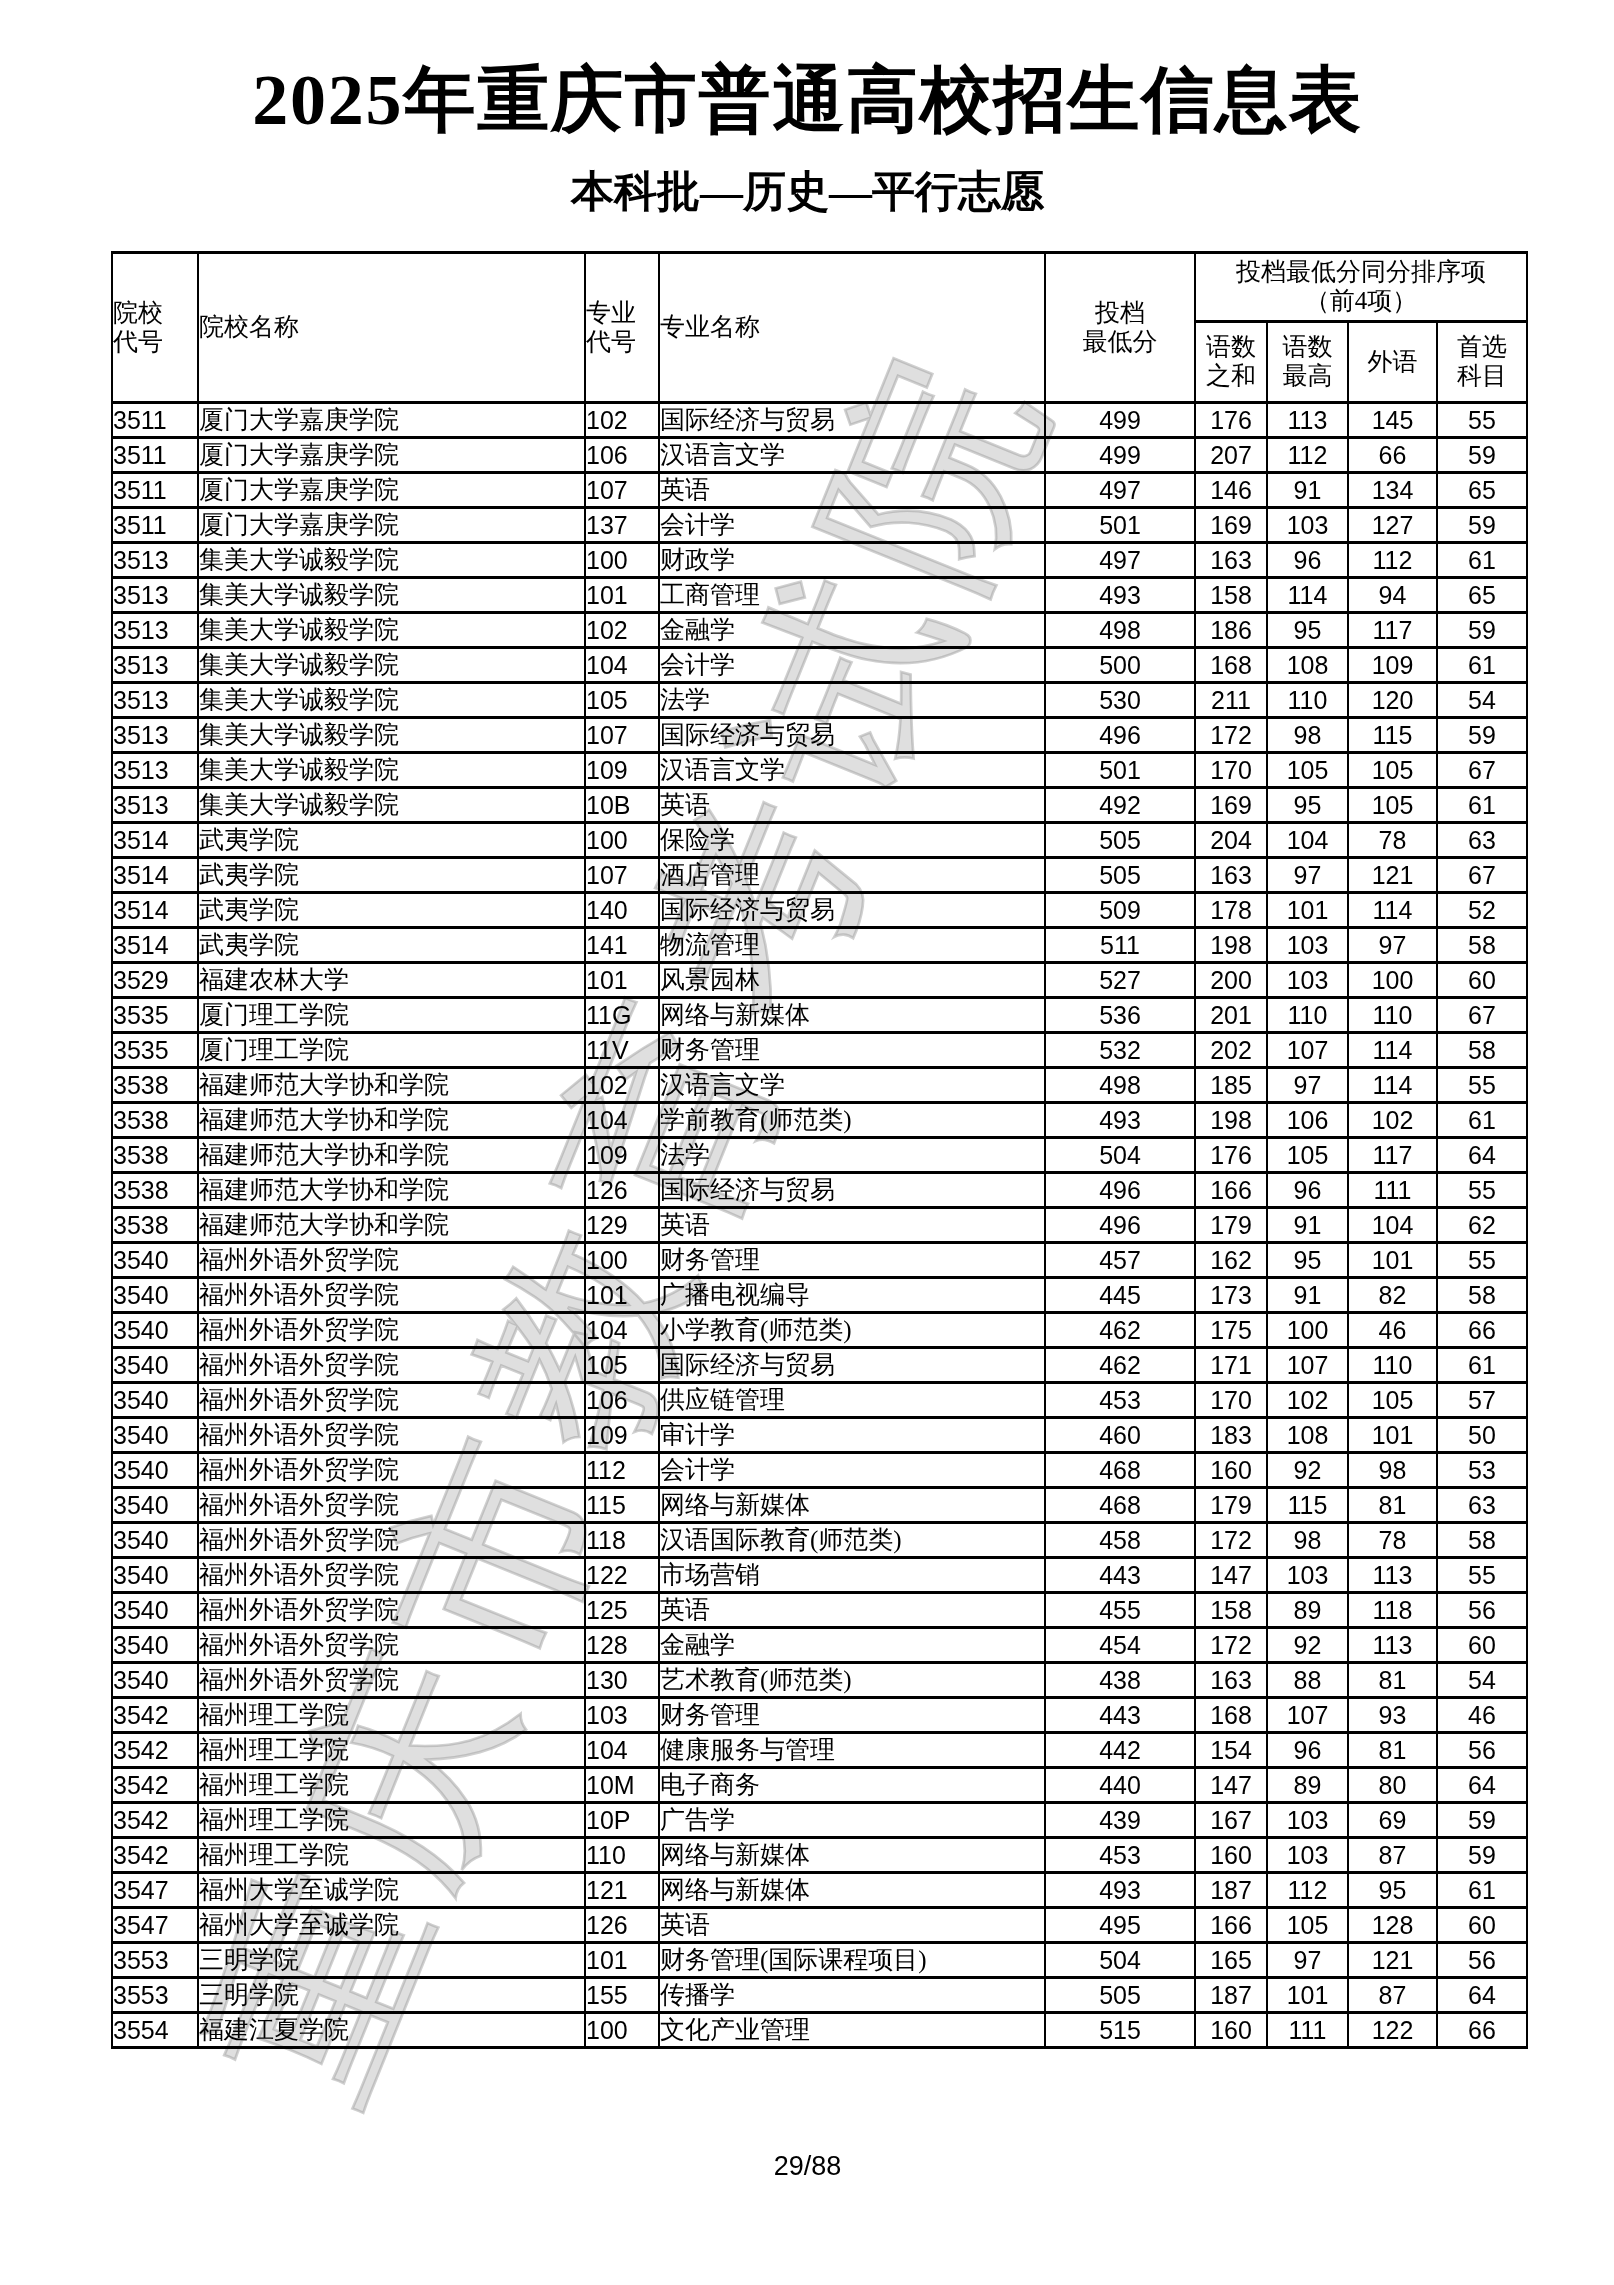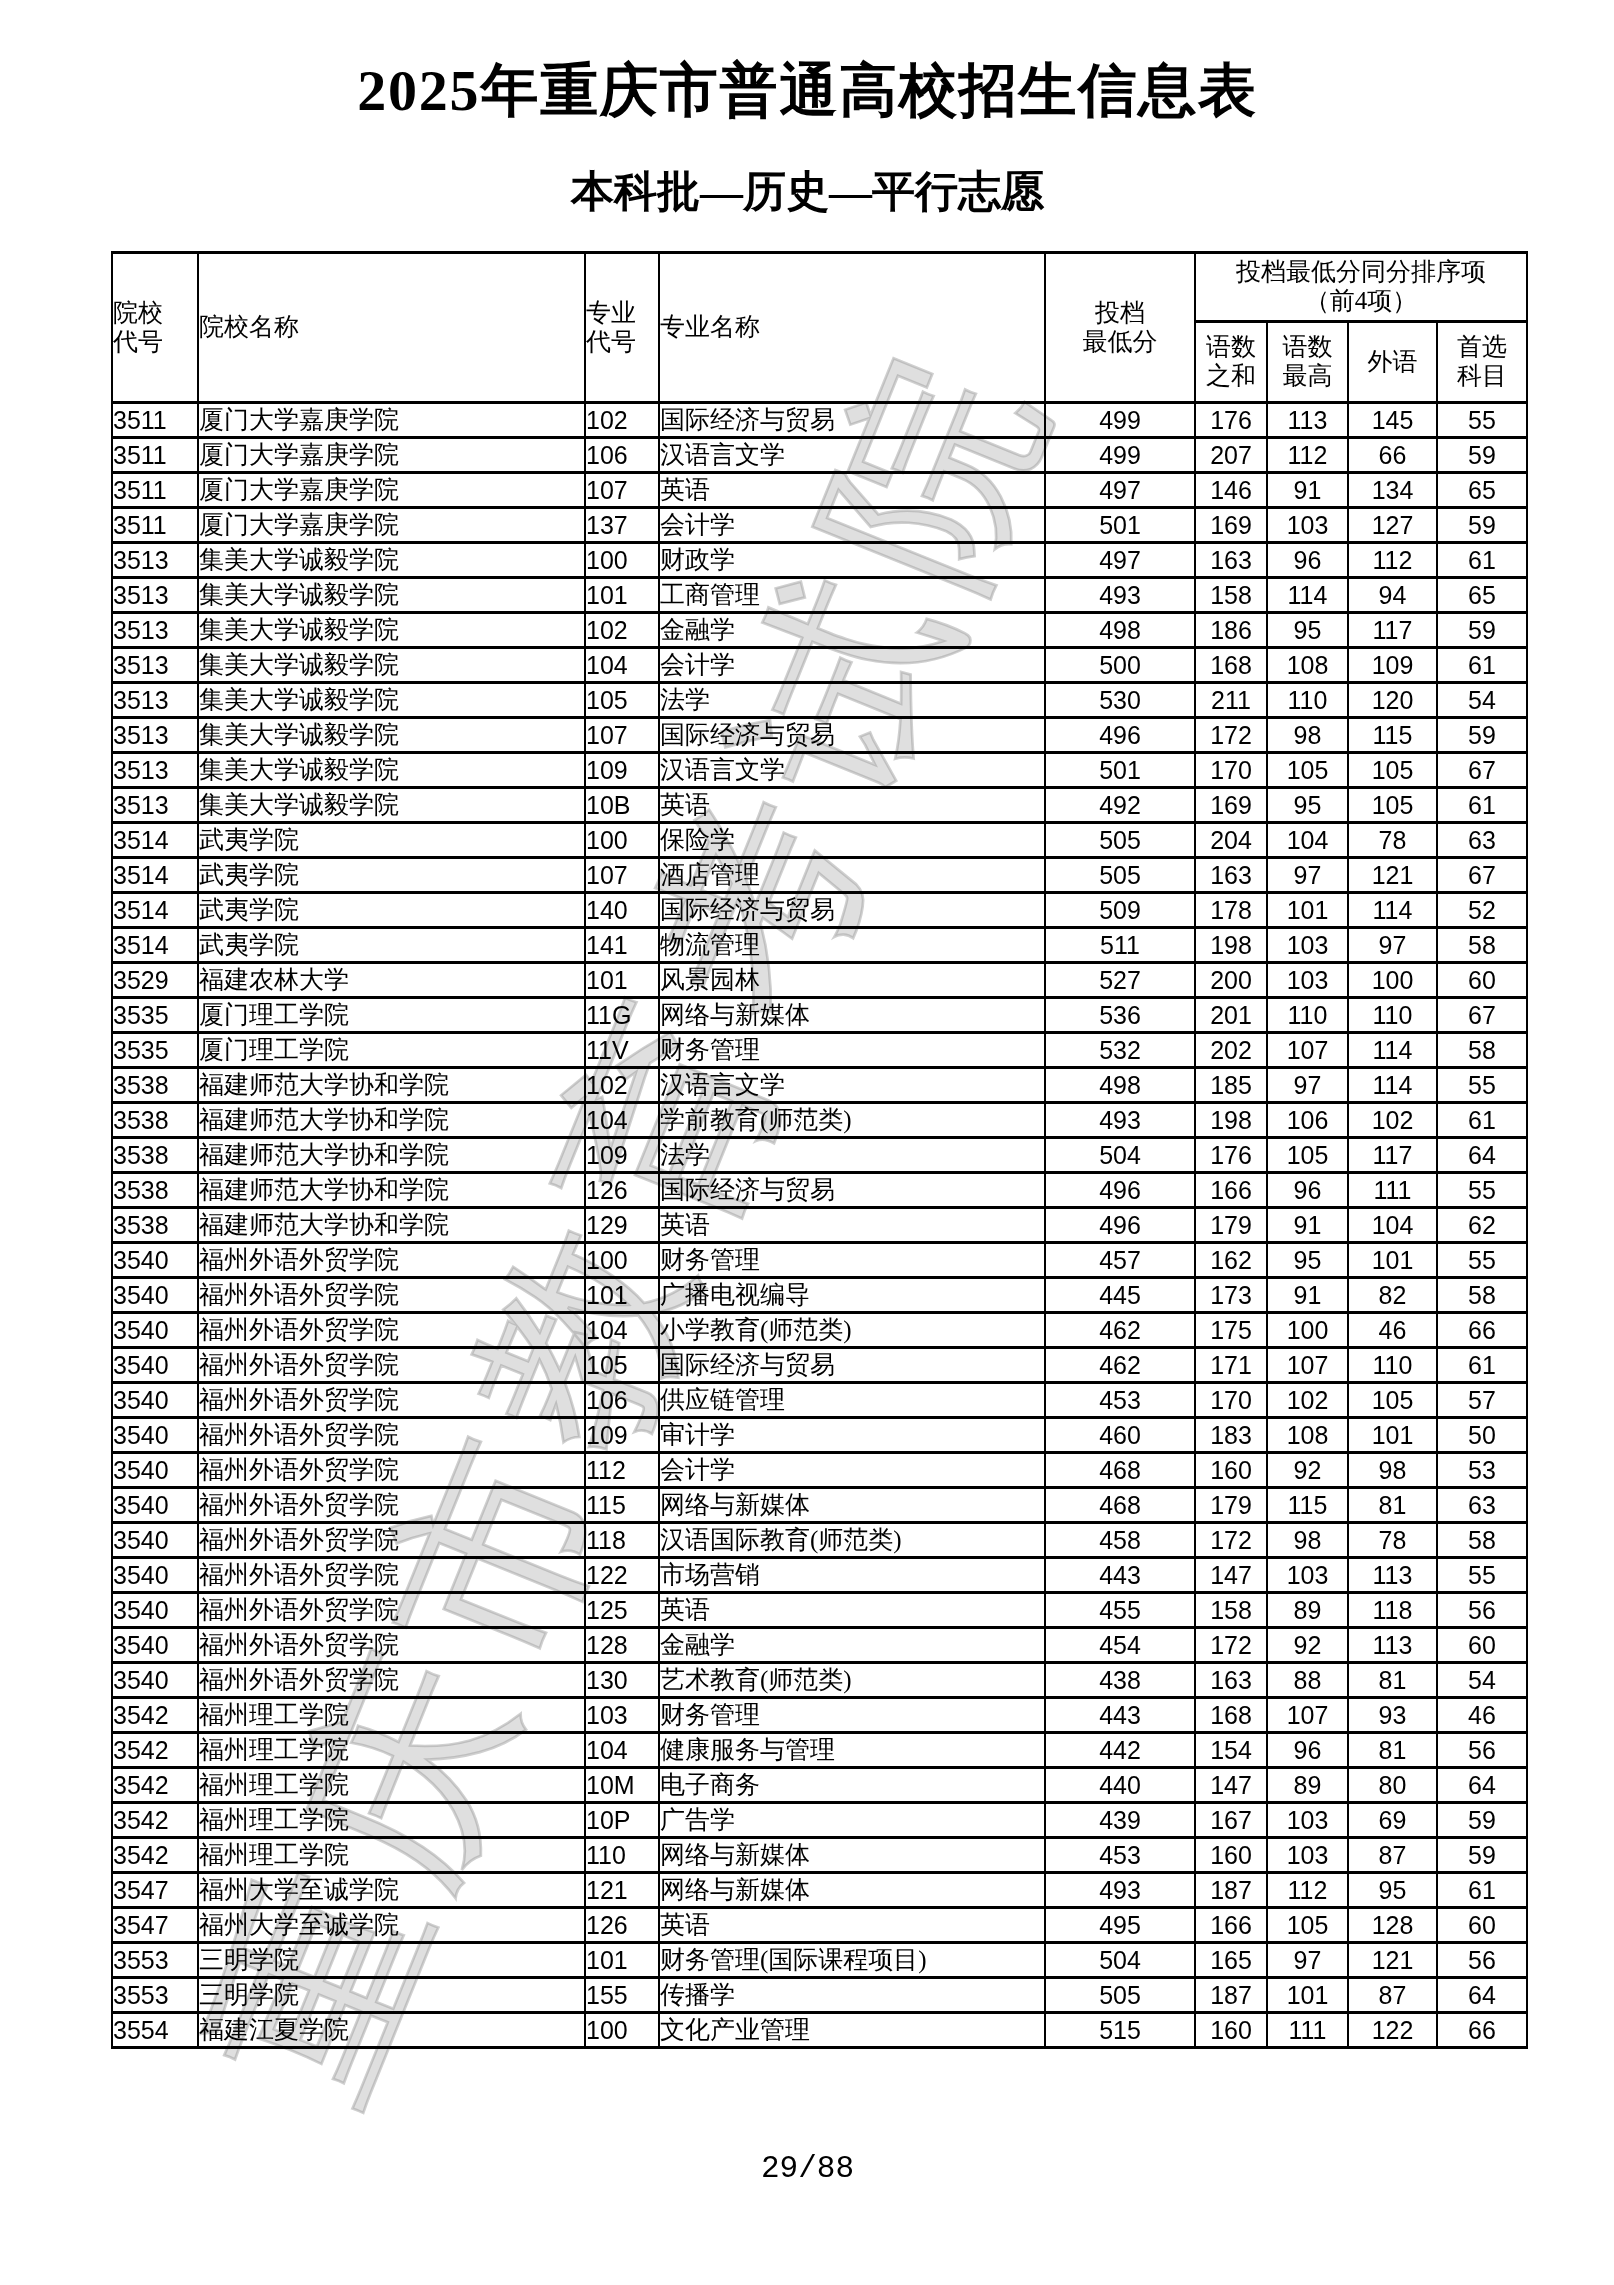--- a/index.html
+++ b/index.html
@@ -26,21 +26,21 @@
     z-index: 0;
     pointer-events: none;
     font-family: "Liberation Serif", serif;
   }
   .doc-title {
     position: absolute;
     top: 52px;
     left: 0;
     width: 100%;
     text-align: center;
-    font-size: 58px;
+    font-size: 72px;
     font-weight: bold;
     z-index: 2;
     letter-spacing: 1.8px;
   }
   .doc-subtitle {
     position: absolute;
     top: 163px;
     left: 0;
     width: 100%;
     text-align: center;
@@ -81,22 +81,22 @@
   tbody tr { height: 35px; }
   td.col-code { font-family: "Liberation Sans", sans-serif; text-align: left; padding-left: 7.2px; vertical-align: middle; }
   td.col-name { font-family: "Liberation Serif", serif; text-align: left; padding-left: 7.2px; vertical-align: middle; }
   td.col-num  { font-family: "Liberation Sans", sans-serif; text-align: center; vertical-align: middle; }
   .page-footer {
     position: absolute;
     top: 2151px;
     left: 0;
     width: 100%;
     text-align: center;
-    font-size: 31px;
-    font-family: Liberation Mono, monospace;
+    font-size: 27px;
+    font-family: Liberation Sans, sans-serif;
     z-index: 2;
   }
 </style>
 </head>
 <body>
 
 <div class="page">
 
   <div class="watermark">重庆市教育考试院</div>
 

